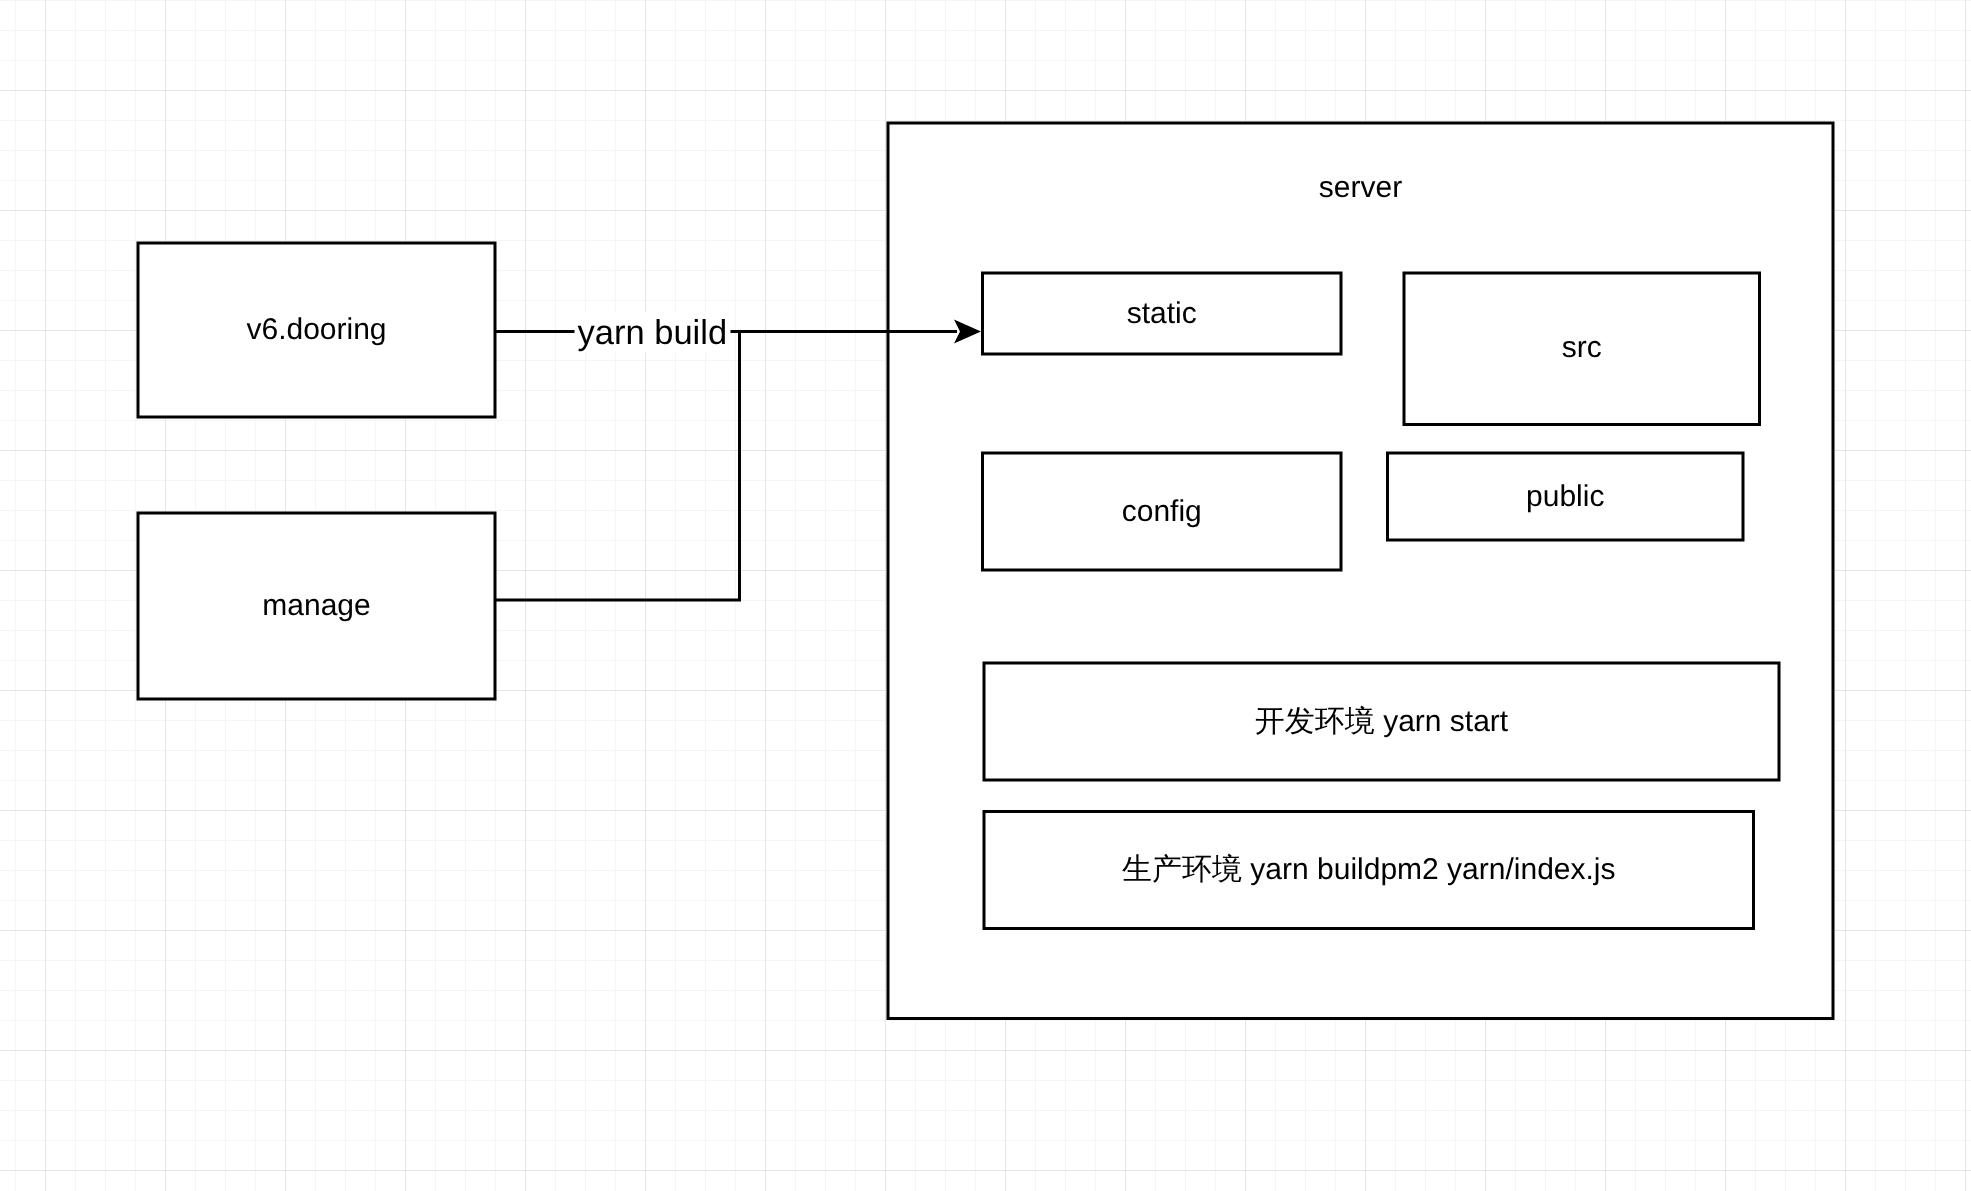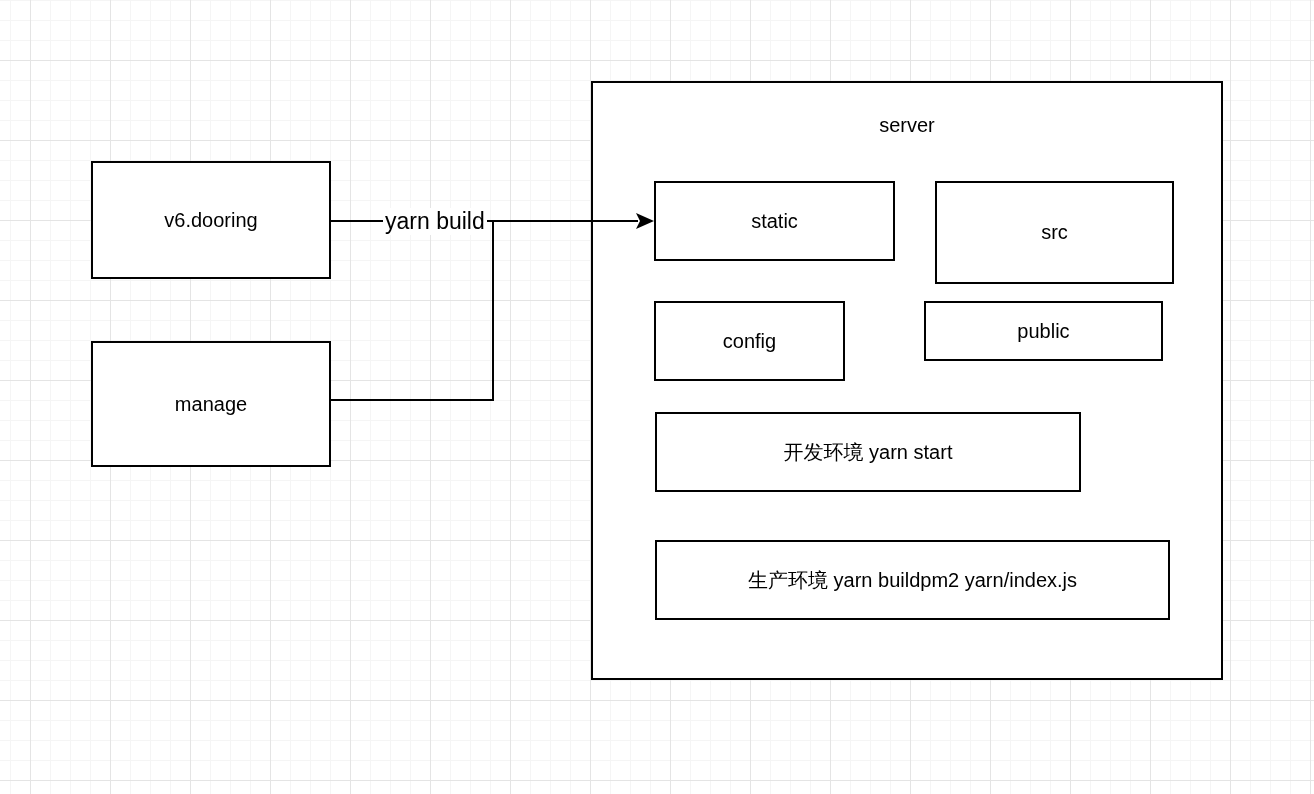--- a/index.html
+++ b/index.html
@@ -50,25 +50,25 @@
     left: 0;
     right: 0;
     text-align: center;
     font-size: 20px;
     color: #000000;
   }
   
   #node-v6dooring { left: 91px;  top: 161px; width: 240px; height: 118px; }
   #node-manage    { left: 91px;  top: 341px; width: 240px; height: 126px; }
   #group-server   { left: 591px; top: 81px;  width: 632px; height: 599px; }
-  #node-static    { left: 654px; top: 181px; width: 241px; height: 80px; }
+  #node-static    { left: 654px; top: 181px; width: 241px; height: 56px; }
   #node-src       { left: 935px; top: 181px; width: 239px; height: 103px; }
-  #node-config    { left: 654px; top: 301px; width: 191px; height: 80px; }
+  #node-config    { left: 654px; top: 301px; width: 241px; height: 80px; }
   #node-public    { left: 924px; top: 301px; width: 239px; height: 60px; }
-  #node-dev-env   { left: 655px; top: 412px; width: 426px; height: 80px; }
+  #node-dev-env   { left: 655px; top: 441px; width: 532px; height: 80px; }
   #node-prod-env  { left: 655px; top: 540px; width: 515px; height: 80px; flex-direction: row; }
   #connector-layer {
     position: absolute;
     left: 0; top: 0;
     width: 1314px; height: 794px;
     z-index: 2;
     pointer-events: none;
   }
   #edge-label-yarn-build {
     position: absolute;

